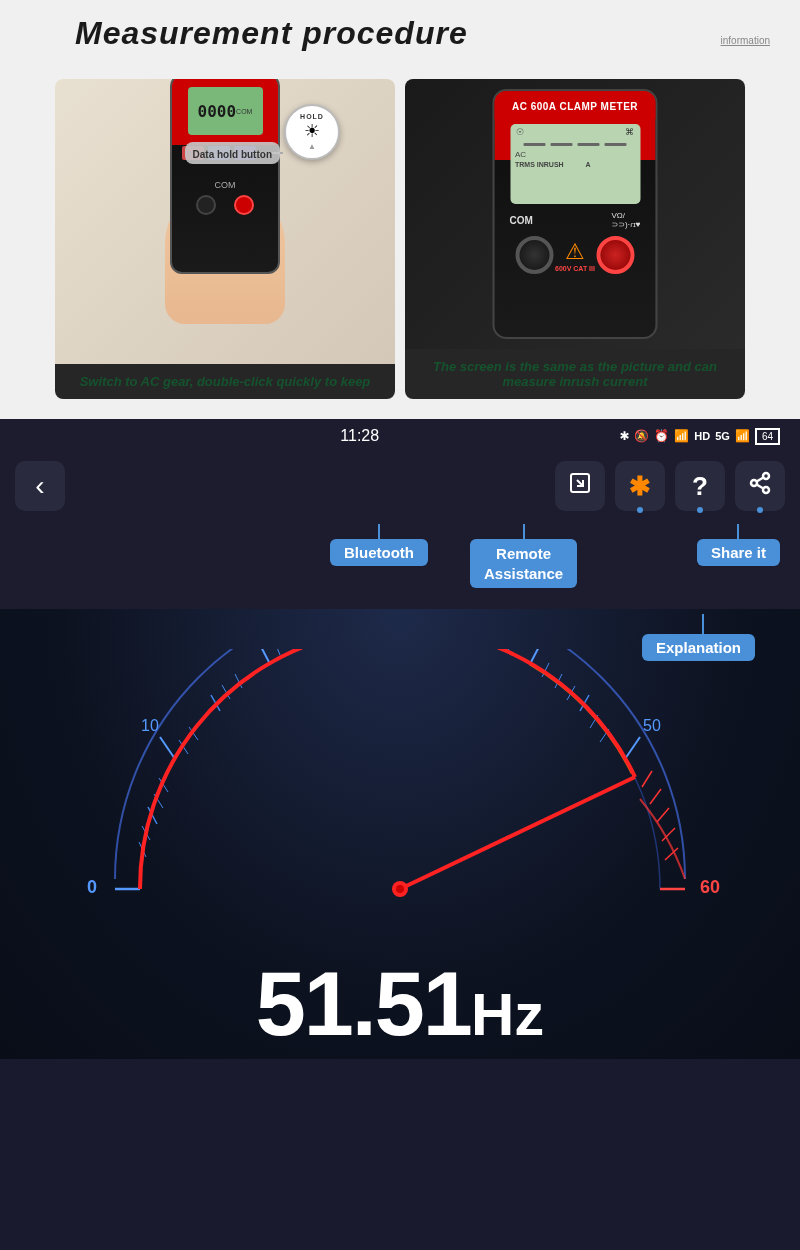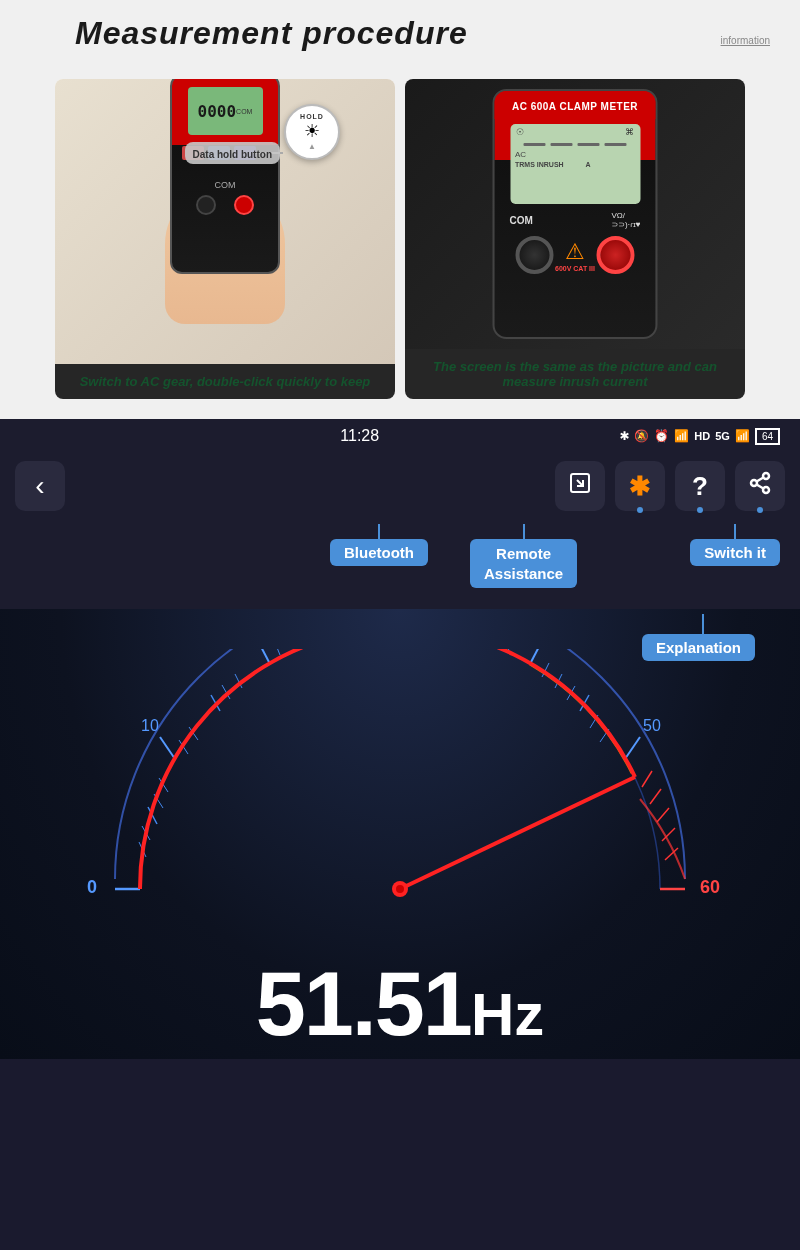--- a/index.html
+++ b/index.html
@@ -385,21 +385,21 @@
 
     <div style="position:absolute; left:470px; top:5px; text-align:center;">
       <div style="width:2px; height:15px; background:#4a90d9; margin:0 auto;"></div>
       <div style="background:#4a90d9; color:#fff; font-size:15px; font-weight:bold; padding:5px 14px; border-radius:6px; text-align:center; line-height:1.3;">
         <span>Remote<br>Assistance</span>
       </div>
     </div>
 
     <div style="position:absolute; right:20px; top:5px; text-align:center;">
       <div style="width:2px; height:15px; background:#4a90d9; margin:0 auto;"></div>
-      <div style="background:#4a90d9; color:#fff; font-size:15px; font-weight:bold; padding:5px 14px; border-radius:6px; white-space:nowrap;">Switch it</div>
+      <div style="background:#4a90d9; color:#fff; font-size:15px; font-weight:bold; padding:5px 14px; border-radius:6px; white-space:nowrap;">Share it</div>
     </div>
   </div>
 
   <div class="gauge-section">
 
     <div style="position:relative;">
       <div style="position:absolute; right:45px; top:5px; z-index:10;">
         <div style="width:2px; height:20px; background:#4a90d9; margin:0 auto 0 auto; margin-left:60px;"></div>
         <div style="background:#4a90d9; color:#fff; font-size:15px; font-weight:bold; padding:5px 14px; border-radius:6px; white-space:nowrap;text-align:right;">Explanation</div>
       </div>

